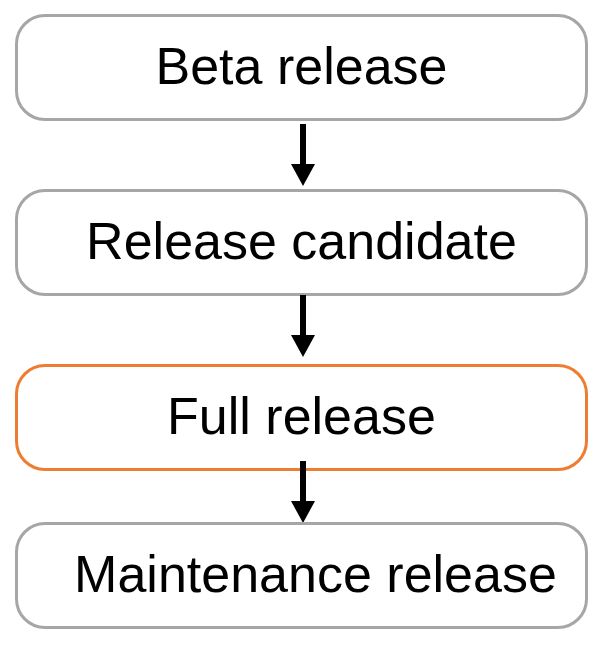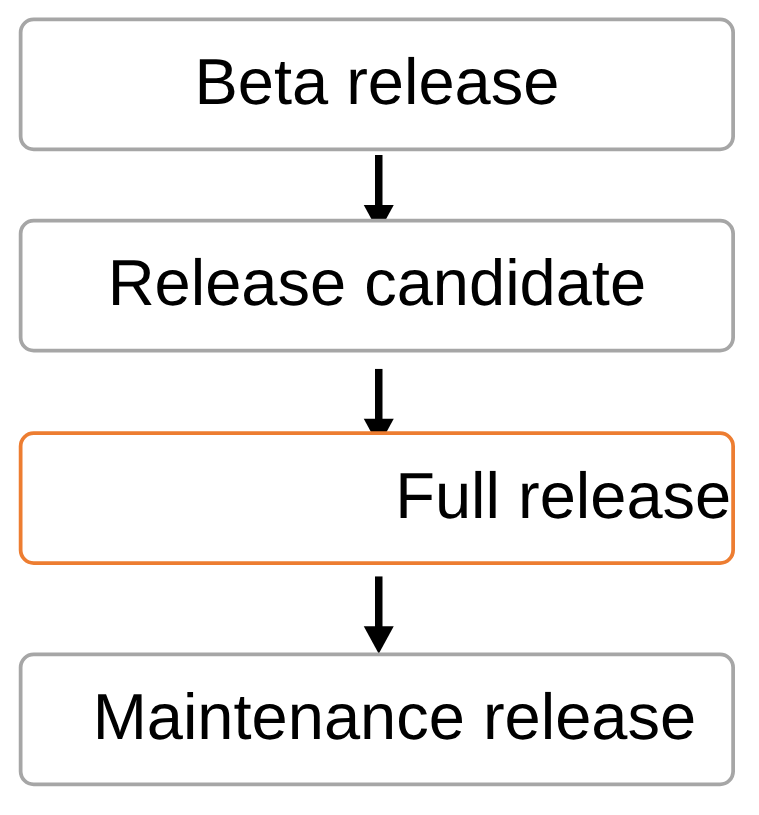--- a/index.html
+++ b/index.html
@@ -19,36 +19,36 @@
     font-family: "Liberation Sans", sans-serif;
     overflow: hidden;
   }
   .node {
     position: absolute;
     left: 15px;
     width: 573px;
     height: 107px;
     background: var(--bg-color);
     border: 3px solid var(--node-border);
-    border-radius: 12px;
+    border-radius: 30px;
     display: flex;
     align-items: center;
     justify-content: center;
   }
   .node.highlight { border-color: var(--highlight-border); }
   .node-label {
     font-size: 52px;
     line-height: 1;
     color: var(--text-color);
     white-space: nowrap;
     padding-bottom: 4px;
   }
   .node-1 { top: 14px; }
-  .node-2 { top: 175px; }
-  .node-3 { top: 345px; justify-content: flex-end; }
+  .node-2 { top: 189px; }
+  .node-3 { top: 364px; }
   .node-4 { top: 522px; padding-left: 28px; }
   .arrow {
     position: absolute;
     left: 288px;
     width: 30px;
     height: 62px;
   }
   .arrow-1 { top: 124px; }
   .arrow-2 { top: 295px; }
   .arrow-3 { top: 461px; }

